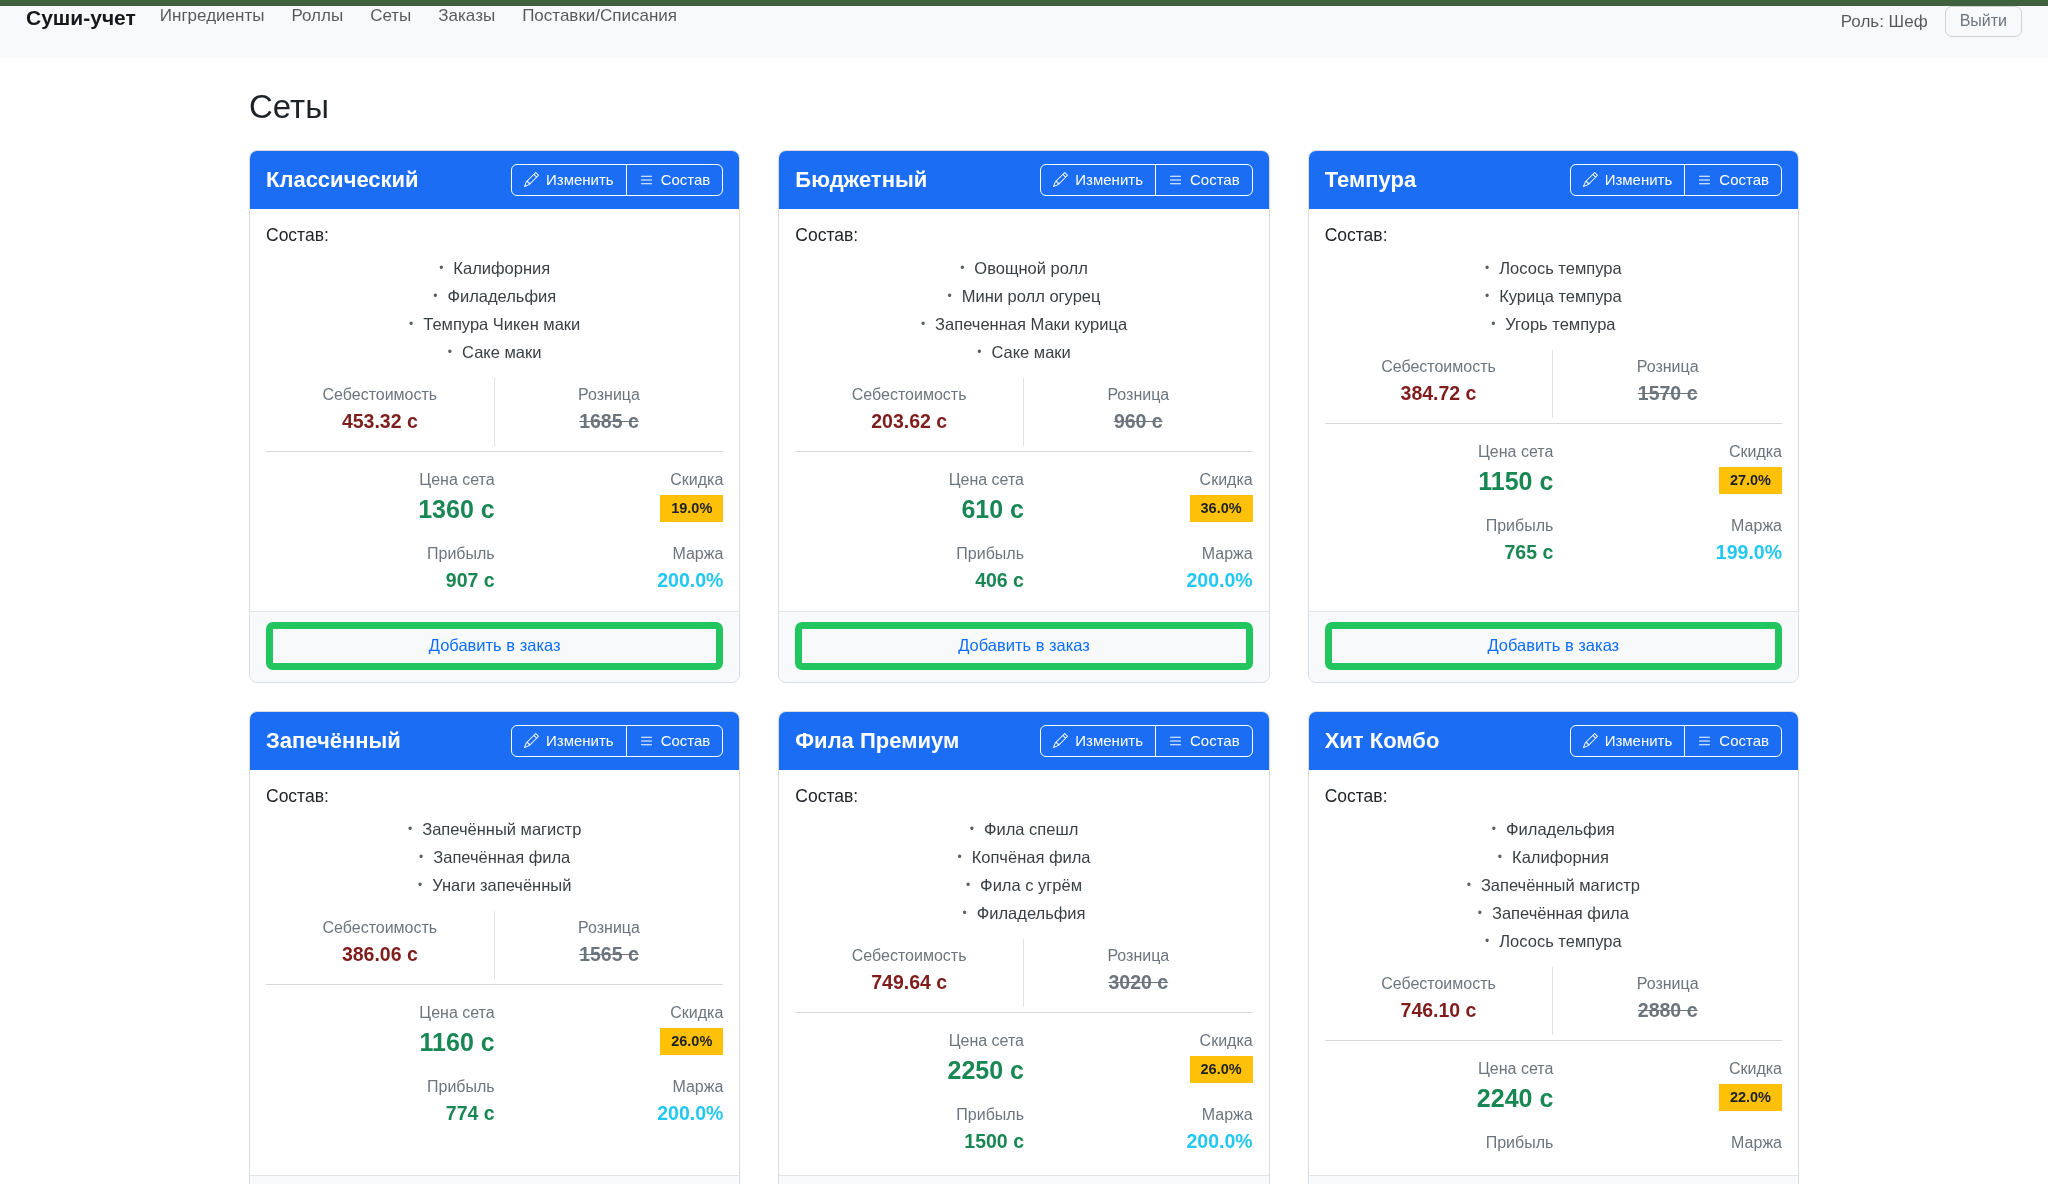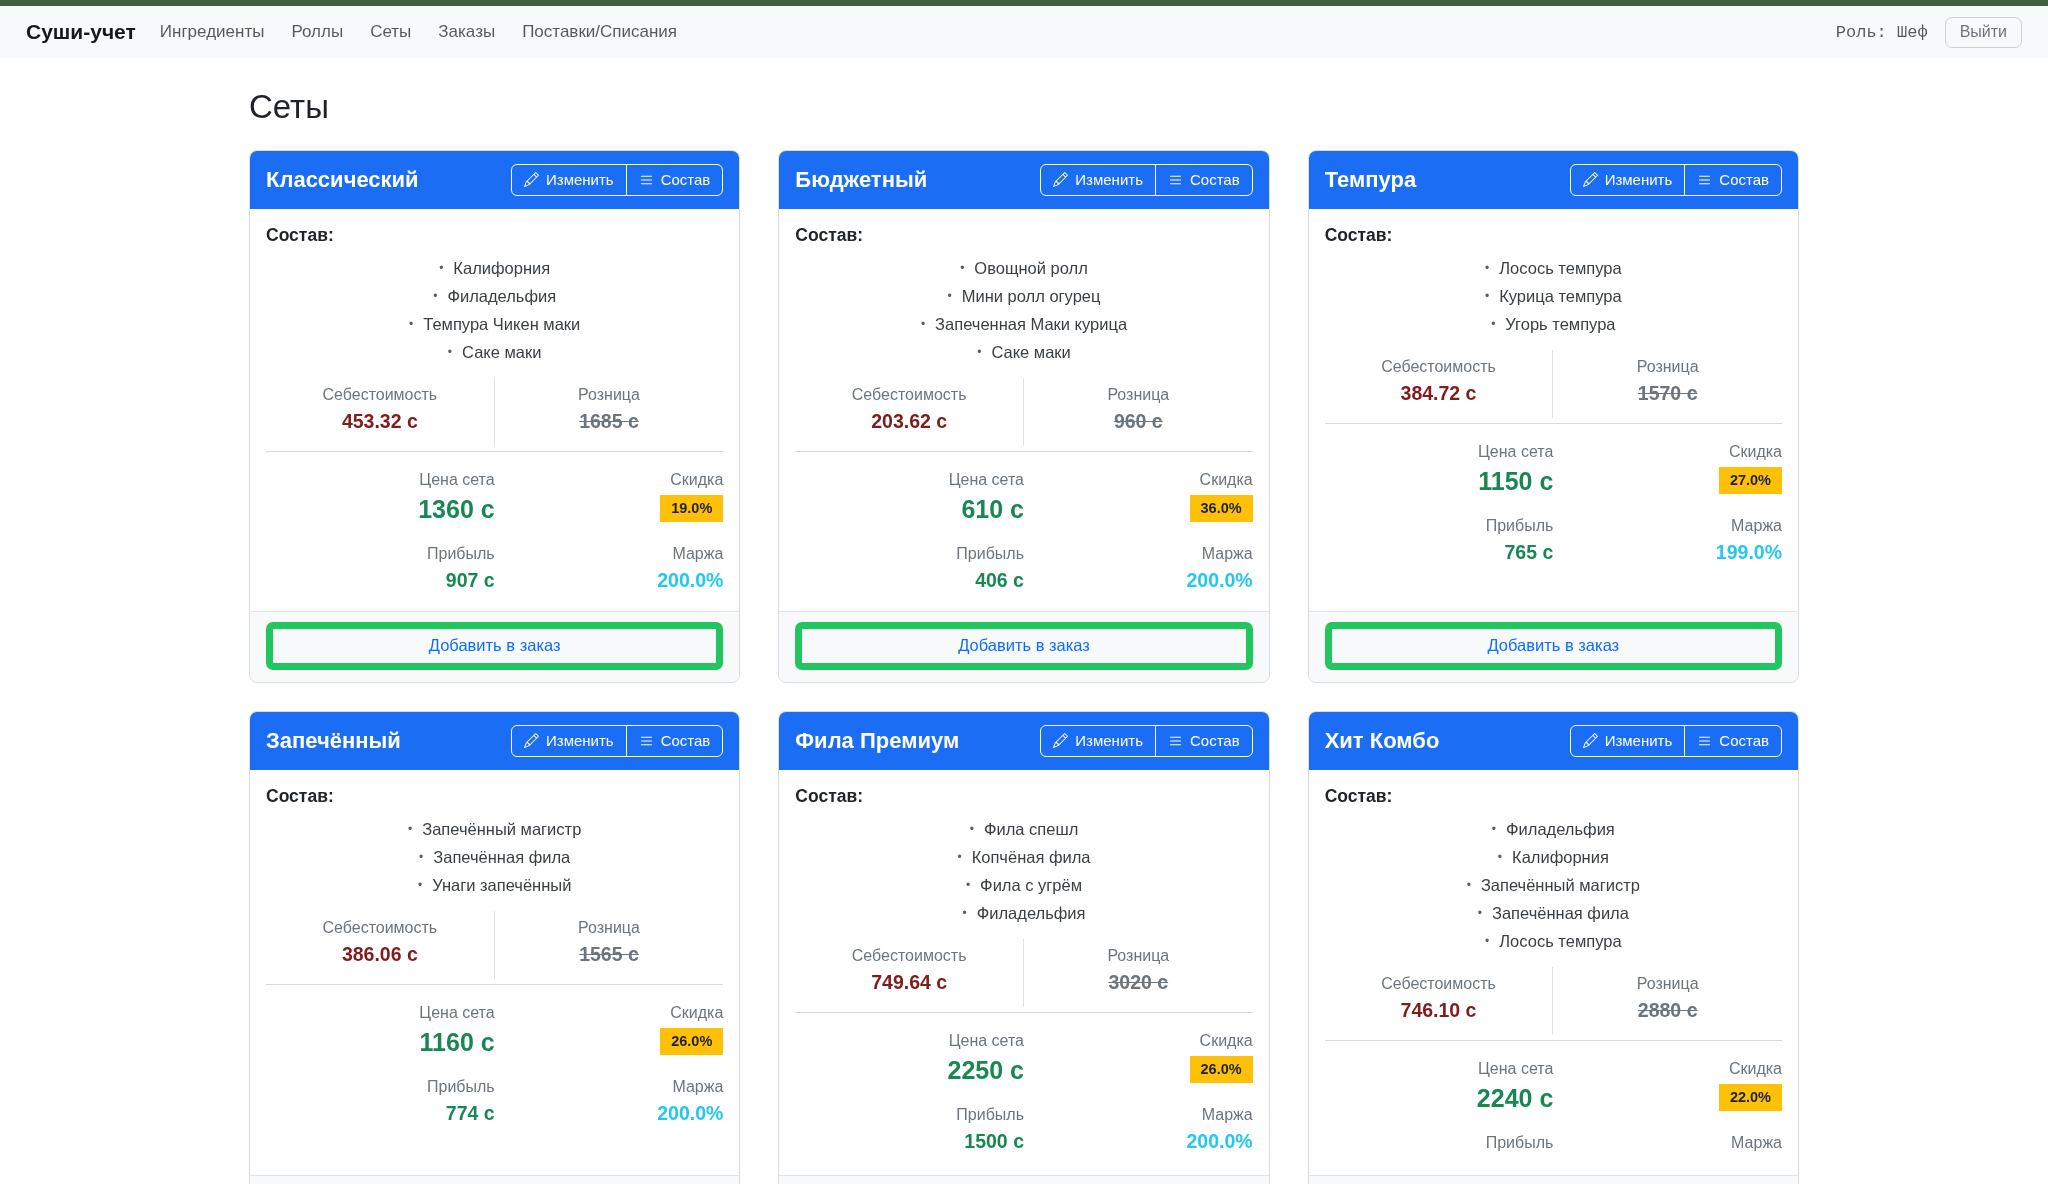--- a/index.html
+++ b/index.html
@@ -11,39 +11,39 @@
     color: #212529;
   }
   
   .top-accent { height: 6px; background: #40613e; }
 
   
   .navbar {
     height: 52px;
     background: #f8f9fa;
     display: flex;
-    align-items: center;
+    align-items: flex-start;
     padding: 0 26px;
   }
   .brand {
     font-size: 21px;
     font-weight: 600;
     color: #16181b;
     text-decoration: none;
     margin-right: 24px;
   }
   .nav-links { display: flex; gap: 27px; align-items: center; }
   .nav-link {
     font-size: 17px;
     color: rgba(0,0,0,.65);
     text-decoration: none;
     white-space: nowrap;
   }
   .nav-right { margin-left: auto; display: flex; align-items: center; gap: 17px; }
-  .role-text { font-size: 17px; color: rgba(0,0,0,.65); font-family: Liberation Mono, monospace; }
+  .role-text { font-size: 17px; color: rgba(0,0,0,.65); }
   .logout-btn {
     background: transparent;
     border: 1px solid #cdd2d7;
     color: #6c757d;
     font-size: 16px;
     font-family: inherit;
     padding: 5px 14px 6px;
     border-radius: 7px;
     cursor: pointer;
   }
@@ -95,21 +95,21 @@
     font-family: inherit;
     padding: 6px 12px 7px;
     cursor: pointer;
     white-space: nowrap;
   }
   .hbtn.first { border-radius: 6px 0 0 6px; }
   .hbtn.last { border-radius: 0 6px 6px 0; margin-left: -1px; }
   .hbtn svg { display: block; }
 
   .card-body { padding: 16px 16px 0; }
-  .comp-heading { font-size: 17.5px; font-weight: 700; color: #212529; margin-bottom: 13px; }
+  .comp-heading { font-size: 17.5px; font-weight: 400; color: #212529; margin-bottom: 13px; }
   .comp-list { list-style: none; text-align: center; }
   .comp-list li {
     font-size: 16.5px;
     color: #3a3f44;
     margin-bottom: 9px;
     line-height: 19px;
   }
   .comp-list li::before {
     content: "•";
     font-size: 12px;

